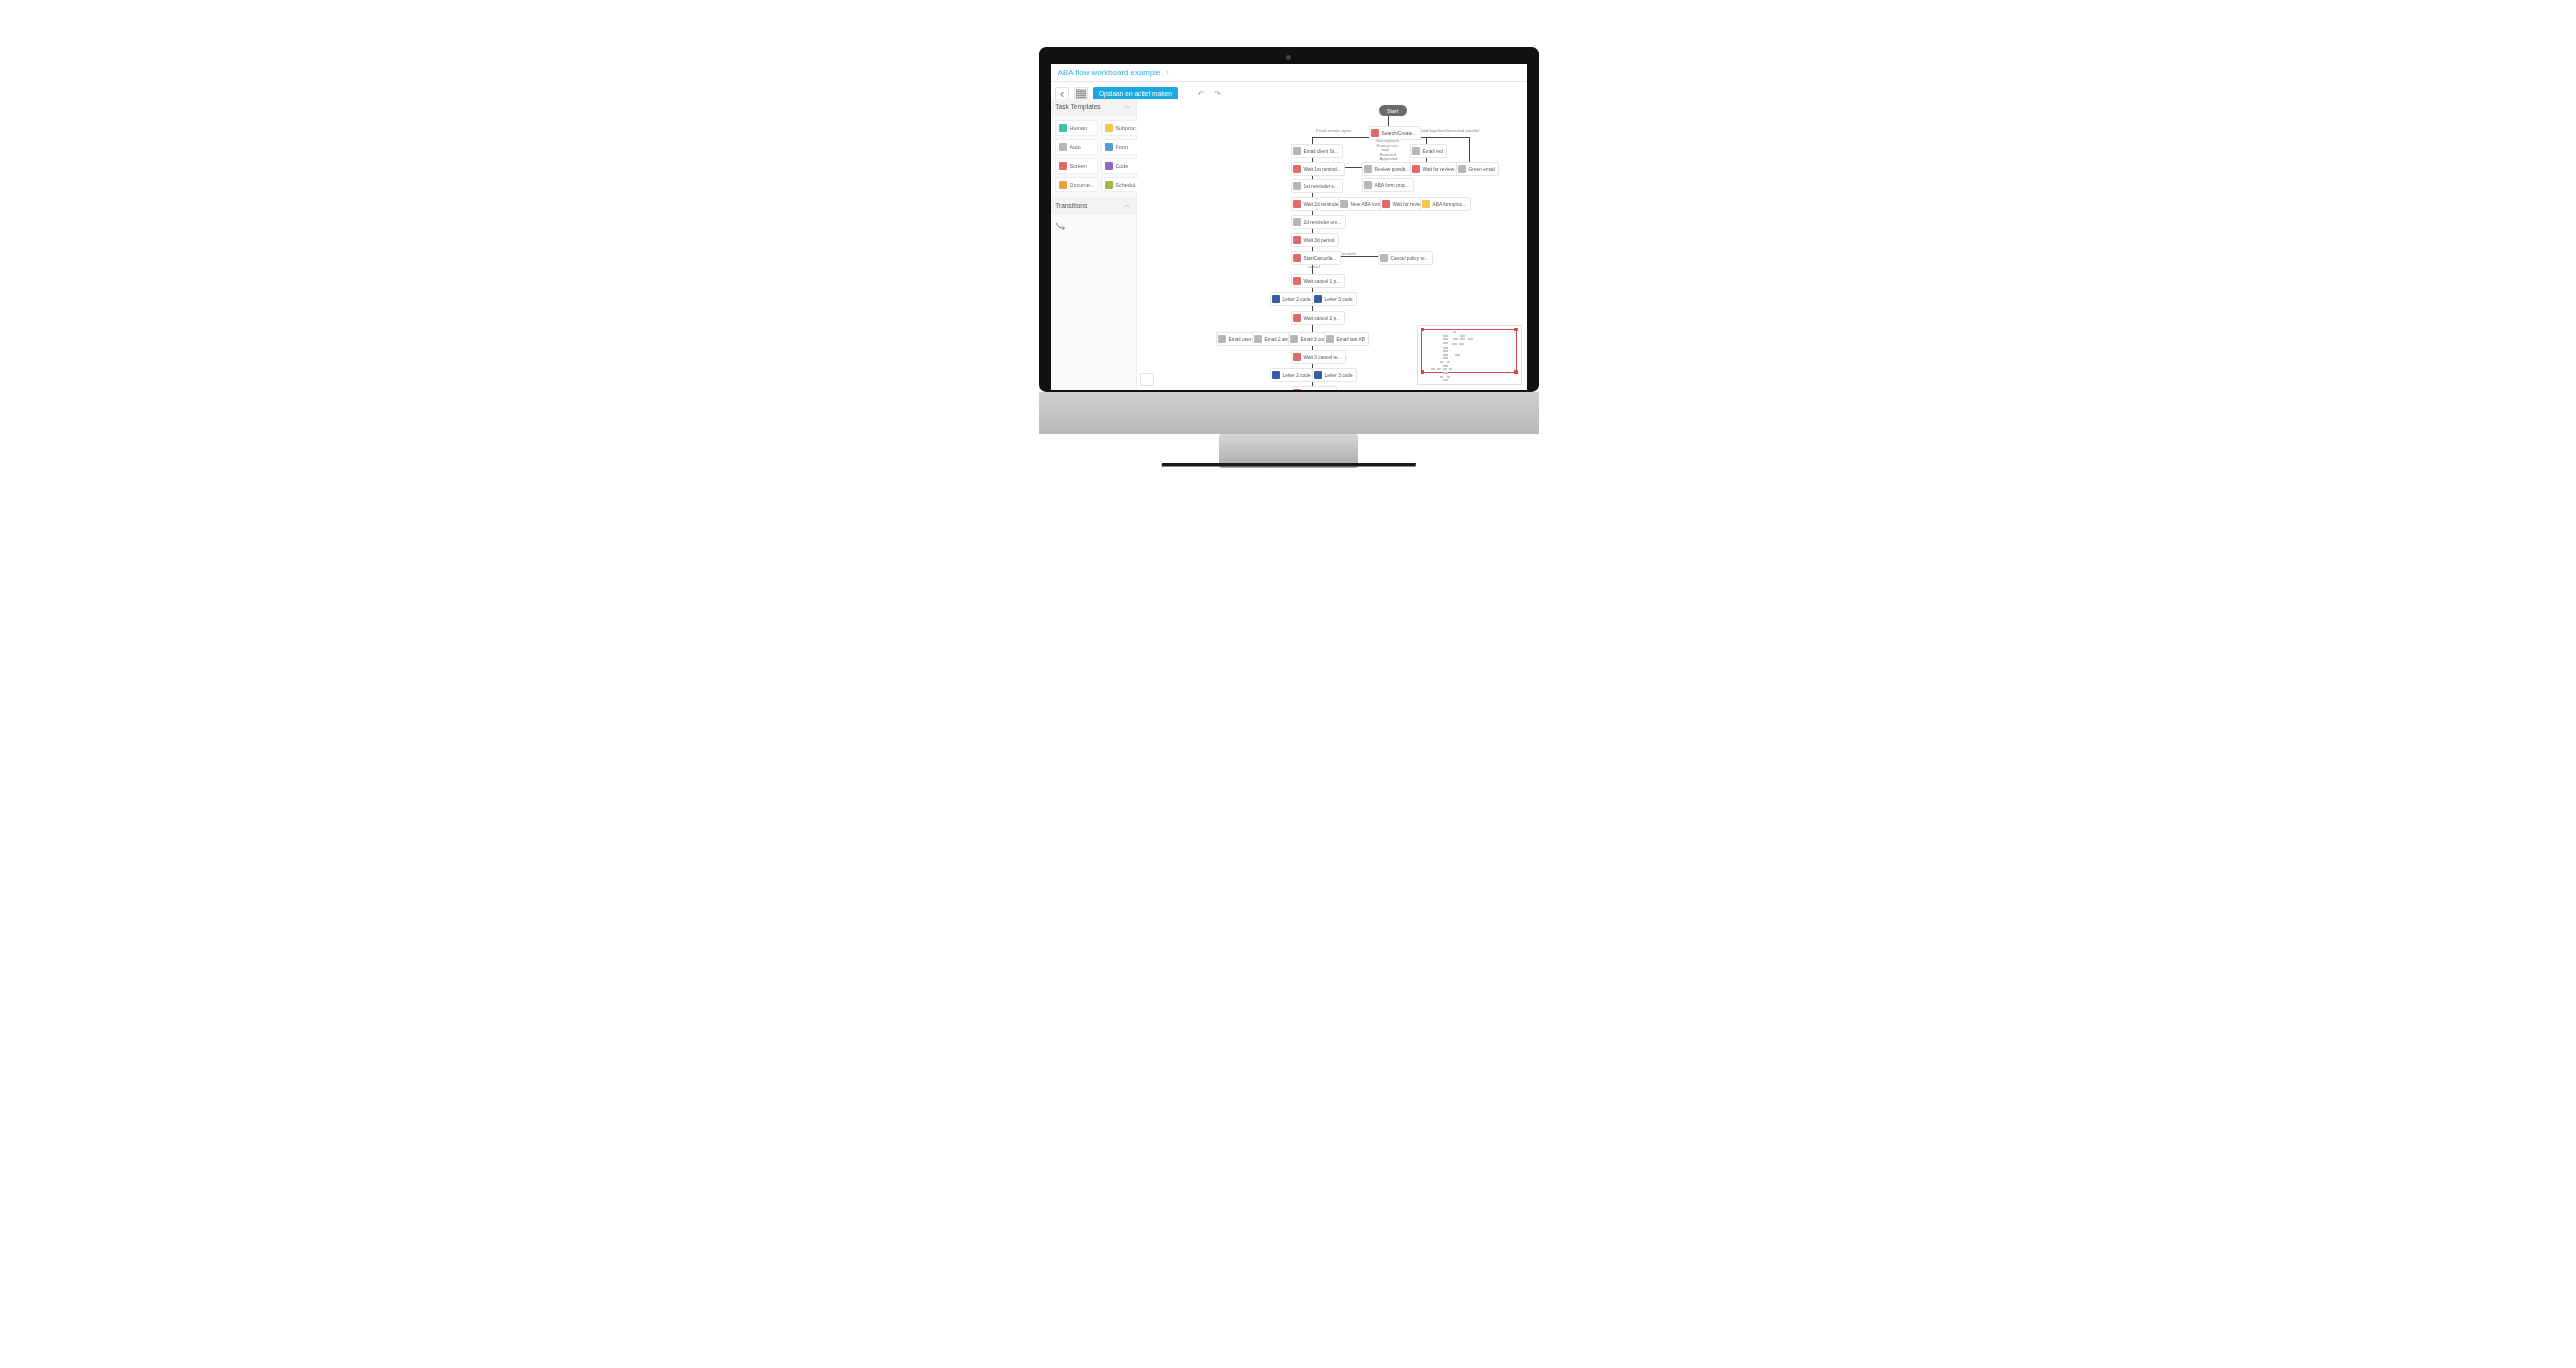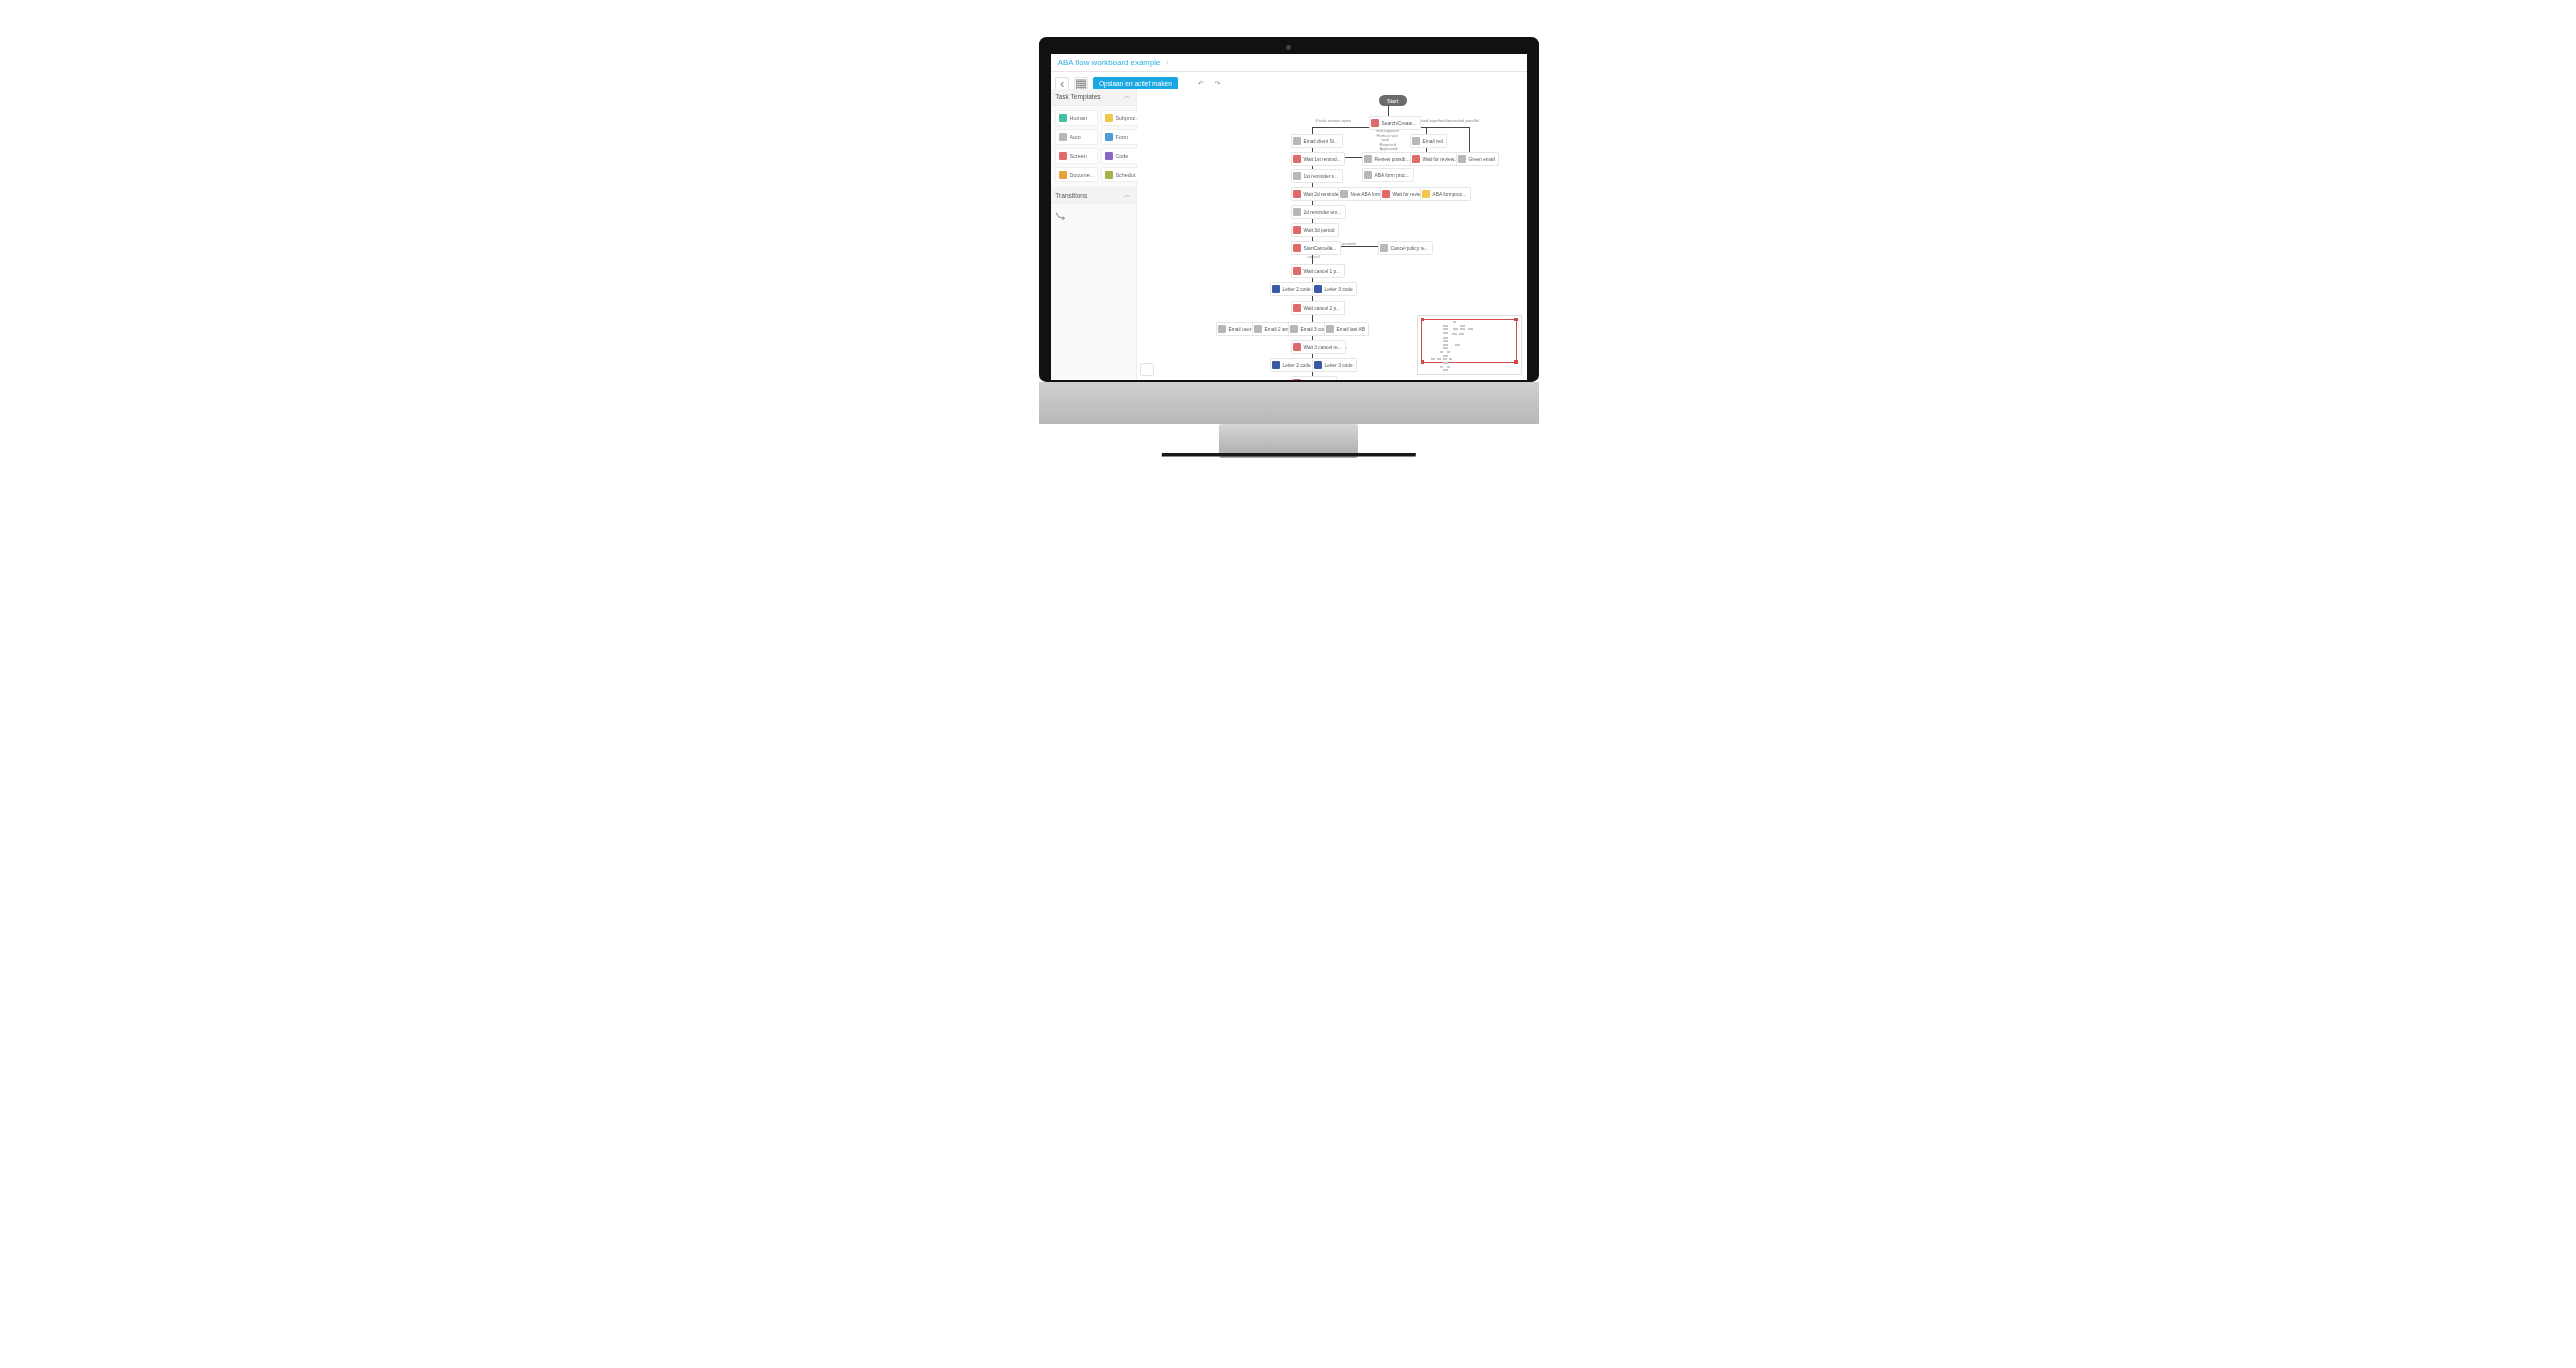--- a/index.html
+++ b/index.html
@@ -1,16 +1,16 @@
 <!DOCTYPE html>
 <html><head>
 <meta charset="utf-8">
 <style>
   html,body{margin:0;padding:0;background:#fff;font-family:Arial,Helvetica,sans-serif;font-size:7.3px;color:#333}
-  .stage{position:relative;width:907px;height:482px;margin:7px auto;background:#fff}
+  .stage{position:relative;width:907px;height:482px;margin:17px auto;background:#fff}
   
   .monitor{position:absolute;left:204px;top:30px;width:500px;height:416px}
   .bezel{position:absolute;left:0;top:0;width:500px;height:345px;background:#111;border-radius:7.3px}
   .camera{position:absolute;left:50%;top:7.9px;width:4.8px;height:4.8px;margin-left:-2.4px;background:#444;border-radius:50%}
   .screen{position:absolute;left:12px;top:17px;width:476px;height:326px;background:#fff;overflow:hidden}
   .chin{position:absolute;left:0;top:345px;width:500px;height:42px;background:linear-gradient(#cfcfcf,#b8b8b8);}
   .stand-neck{position:absolute;left:50%;top:387px;width:139px;height:34px;margin-left:-70px;background:linear-gradient(#d7d7d7,#aaa);border-radius:2.4px}
   .stand-foot{position:absolute;left:50%;top:416px;width:254px;height:6px;margin-left:-127px;background:#1a1a1a;transform:skewX(-6deg) scaleY(.6);transform-origin:center top}
   
   .app{position:absolute;inset:0;background:#fff}

